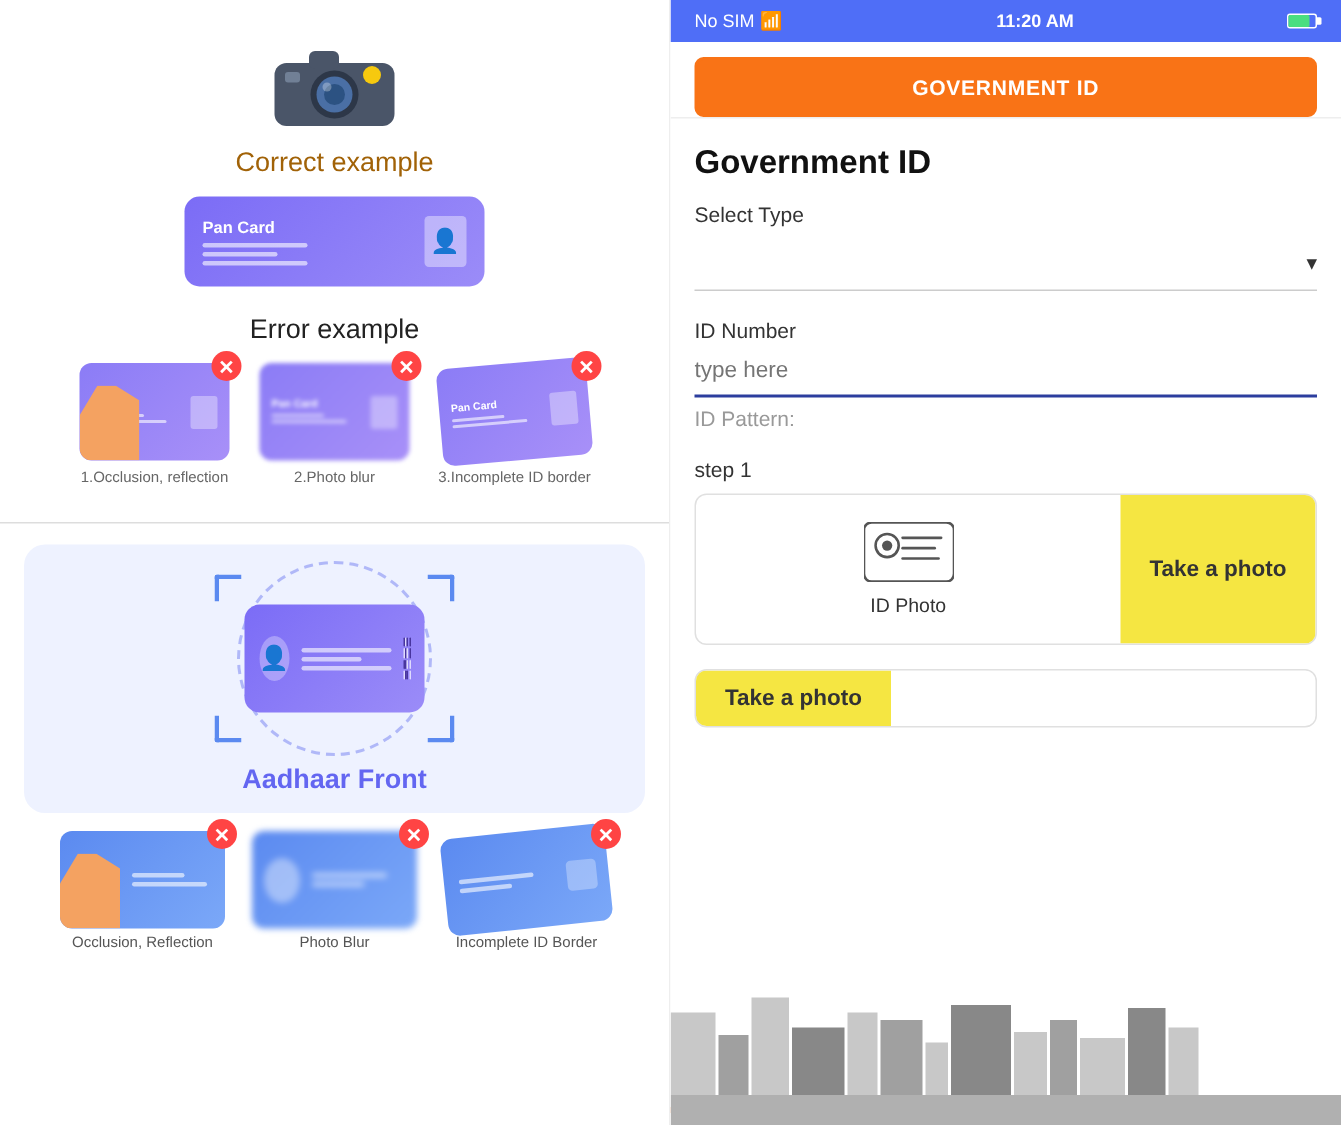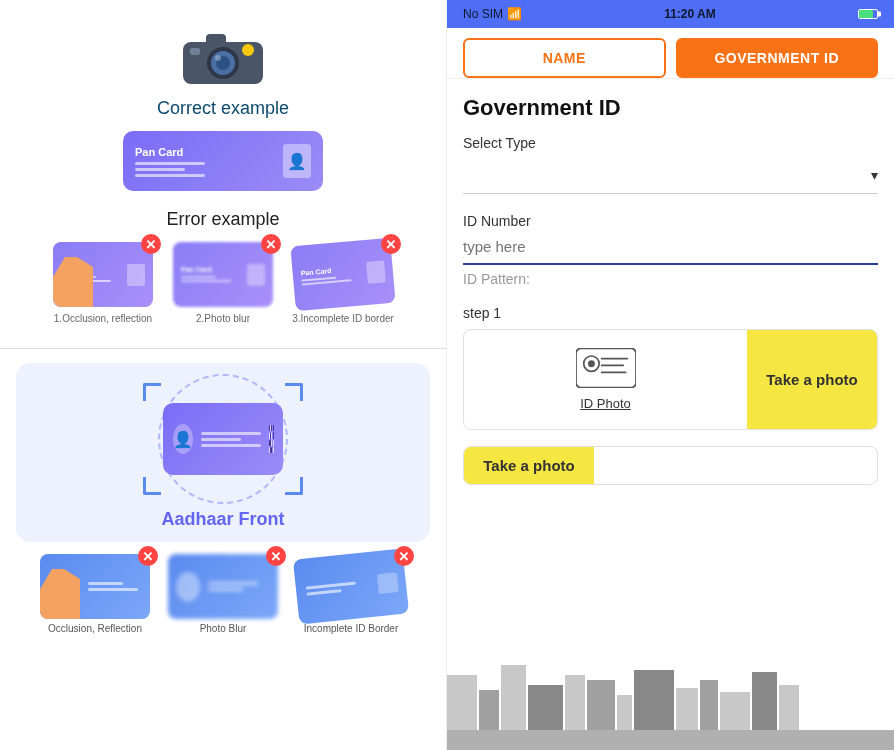--- a/index.html
+++ b/index.html
@@ -33,21 +33,21 @@
     .camera-icon-wrap {
       width: 90px;
       height: 70px;
       position: relative;
       margin-bottom: 8px;
     }
 
     .correct-label {
       font-size: 18px;
       font-weight: 500;
-      color: #0c4a6e;
+      color: #a16207;
       margin-bottom: 12px;
     }
 
     .correct-card {
       background: linear-gradient(135deg, #7b6cf6, #9b8cf8);
       border-radius: 10px;
       width: 200px;
       height: 60px;
       display: flex;
       align-items: center;
@@ -300,21 +300,21 @@
       height: 750px;
       background: #fff;
       display: flex;
       flex-direction: column;
       overflow: hidden;
     }
 
     
     .status-bar {
       background: #4f6ef7;
-      color: #0f172a;
+      color: #ffffff;
       display: flex;
       align-items: center;
       justify-content: space-between;
       padding: 6px 16px;
       font-size: 12px;
       font-weight: 500;
       min-height: 28px;
     }
 
     .status-left { display: flex; align-items: center; gap: 4px; }
@@ -485,21 +485,20 @@
 
     .id-icon-svg {
       width: 60px;
       height: 40px;
     }
 
     .photo-label {
       font-size: 13px;
       color: #333;
       text-align: left;
-      text-decoration: underline;
     }
 
     .take-photo-btn {
       background: #f5e642;
       width: 130px;
       display: flex;
       align-items: center;
       justify-content: center;
       font-size: 15px;
       font-weight: 600;
@@ -738,21 +737,20 @@
     </div>
     <div class="status-center">11:20 AM</div>
     <div class="status-right">
       <div class="battery-icon">
         <div class="battery-fill"></div>
       </div>
     </div>
   </div>
 
   <div class="tabs-row">
-    <button class="tab-btn inactive">NAME</button>
     <button class="tab-btn active">GOVERNMENT ID</button>
   </div>
 
   <div class="form-area">
     <h2 class="form-title">Government ID</h2>
 
     <label class="form-label">Select Type</label>
     <div class="select-row">
       <select class="select-box">
         <option value=""></option>

